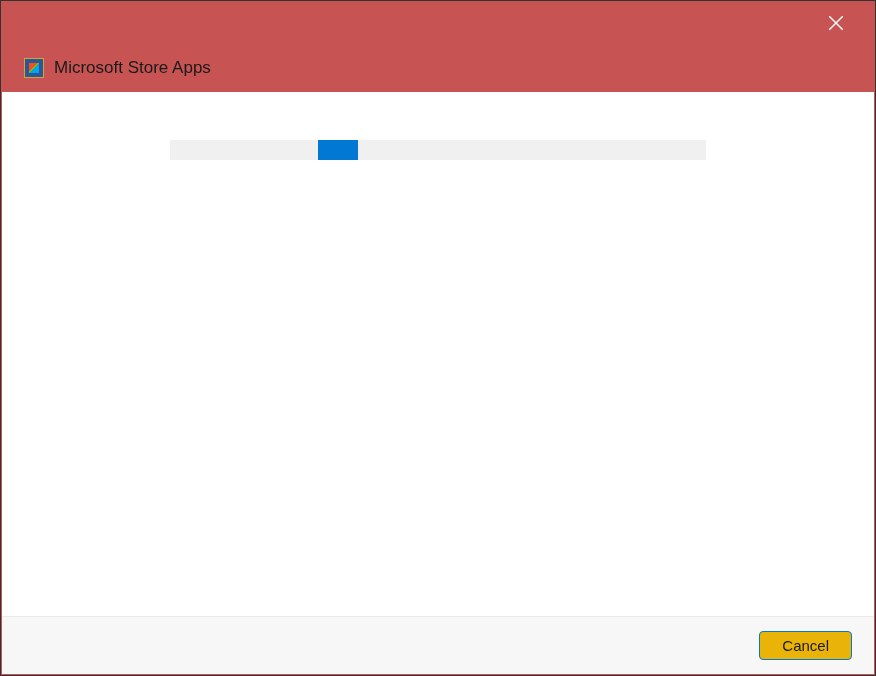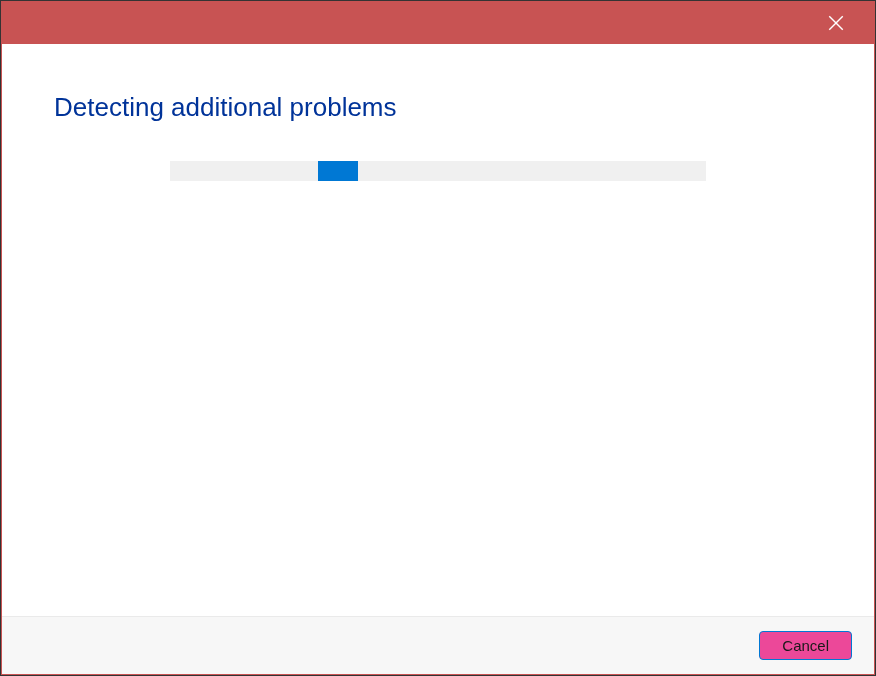--- a/index.html
+++ b/index.html
@@ -115,21 +115,21 @@
     .footer {
       background: #f7f7f7;
       height: 58px;
       display: flex;
       justify-content: flex-end;
       align-items: center;
       padding-right: 22px;
       border-top: 1px solid #eaeaea;
     }
     .cancel-btn {
-      background: #ec4899;
+      background: #eab308;
       border: 1px solid #0078d4;
       border-radius: 4px;
       padding: 5px 22px;
       font-size: 15px;
       color: #1a1a1a;
       cursor: pointer;
       font-family: inherit;
     }
   </style>
 </head>
@@ -138,24 +138,27 @@
 <div class="window">
   <div class="titlebar-outer">
     <div class="titlebar-top">
       <div class="close-btn">
         <svg viewBox="0 0 16 16">
           <line x1="2" y1="2" x2="14" y2="14" stroke="white" stroke-width="1.2"></line>
           <line x1="14" y1="2" x2="2" y2="14" stroke="white" stroke-width="1.2"></line>
         </svg>
       </div>
     </div>
+    <div class="titlebar-main">
+      <div class="app-icon"></div>
+      <div class="app-title">Microsoft Store Apps</div>
+    </div>
   </div>
 
   <div class="content">
-    <h1 class="heading">Detecting additional problems</h1>
     <div class="progress-container">
       <div class="progress-bar">
         <div class="progress-indicator"></div>
       </div>
     </div>
   </div>
 
   <div class="footer">
     <button class="cancel-btn">Cancel</button>
   </div>

